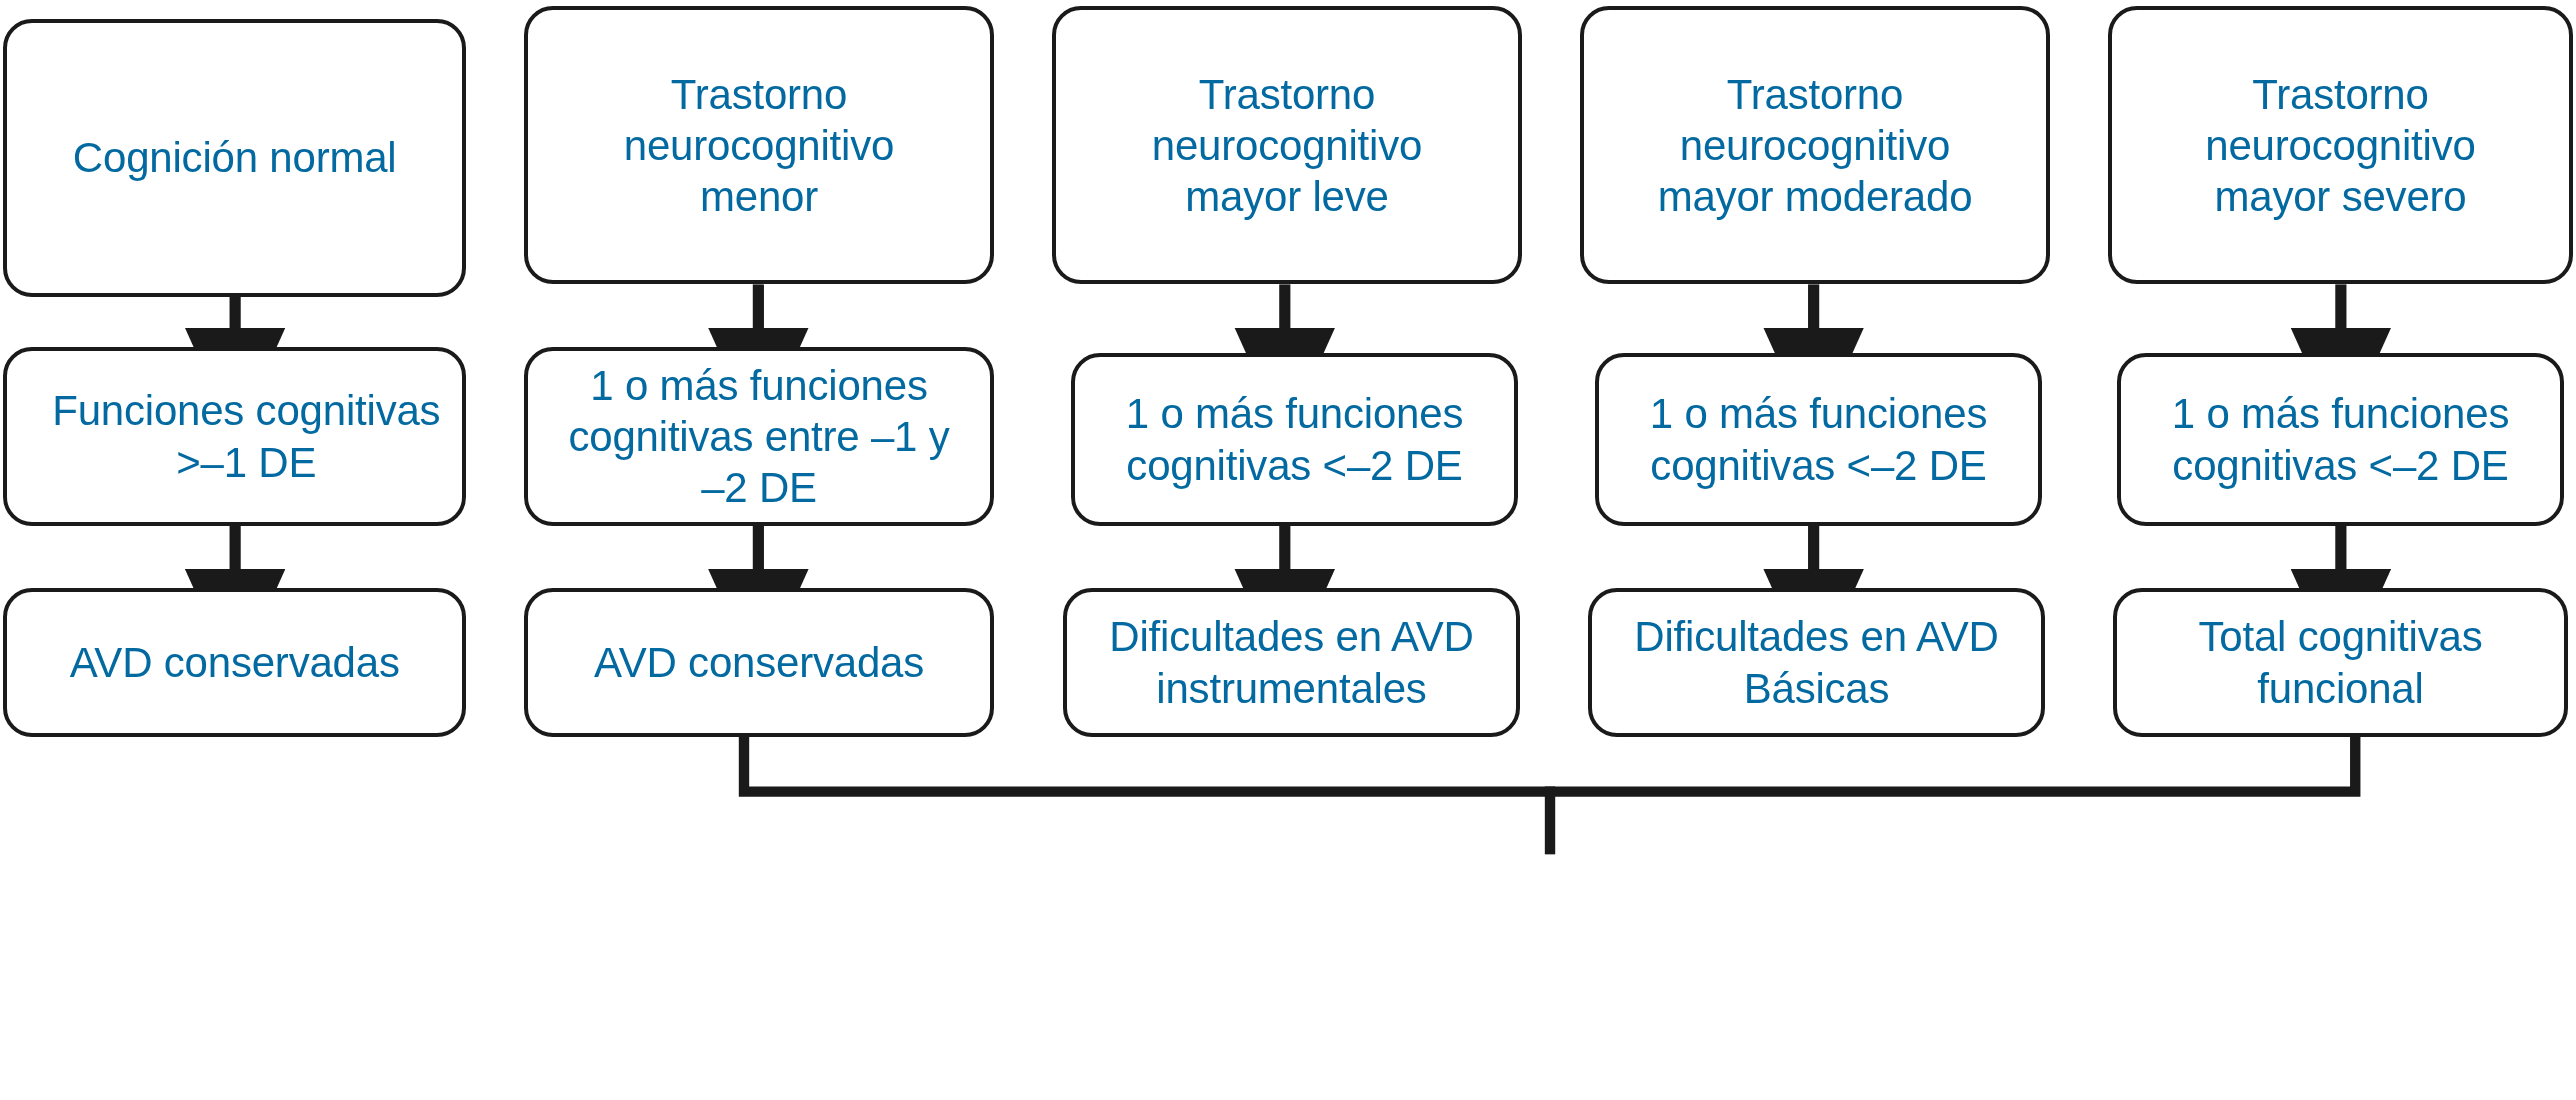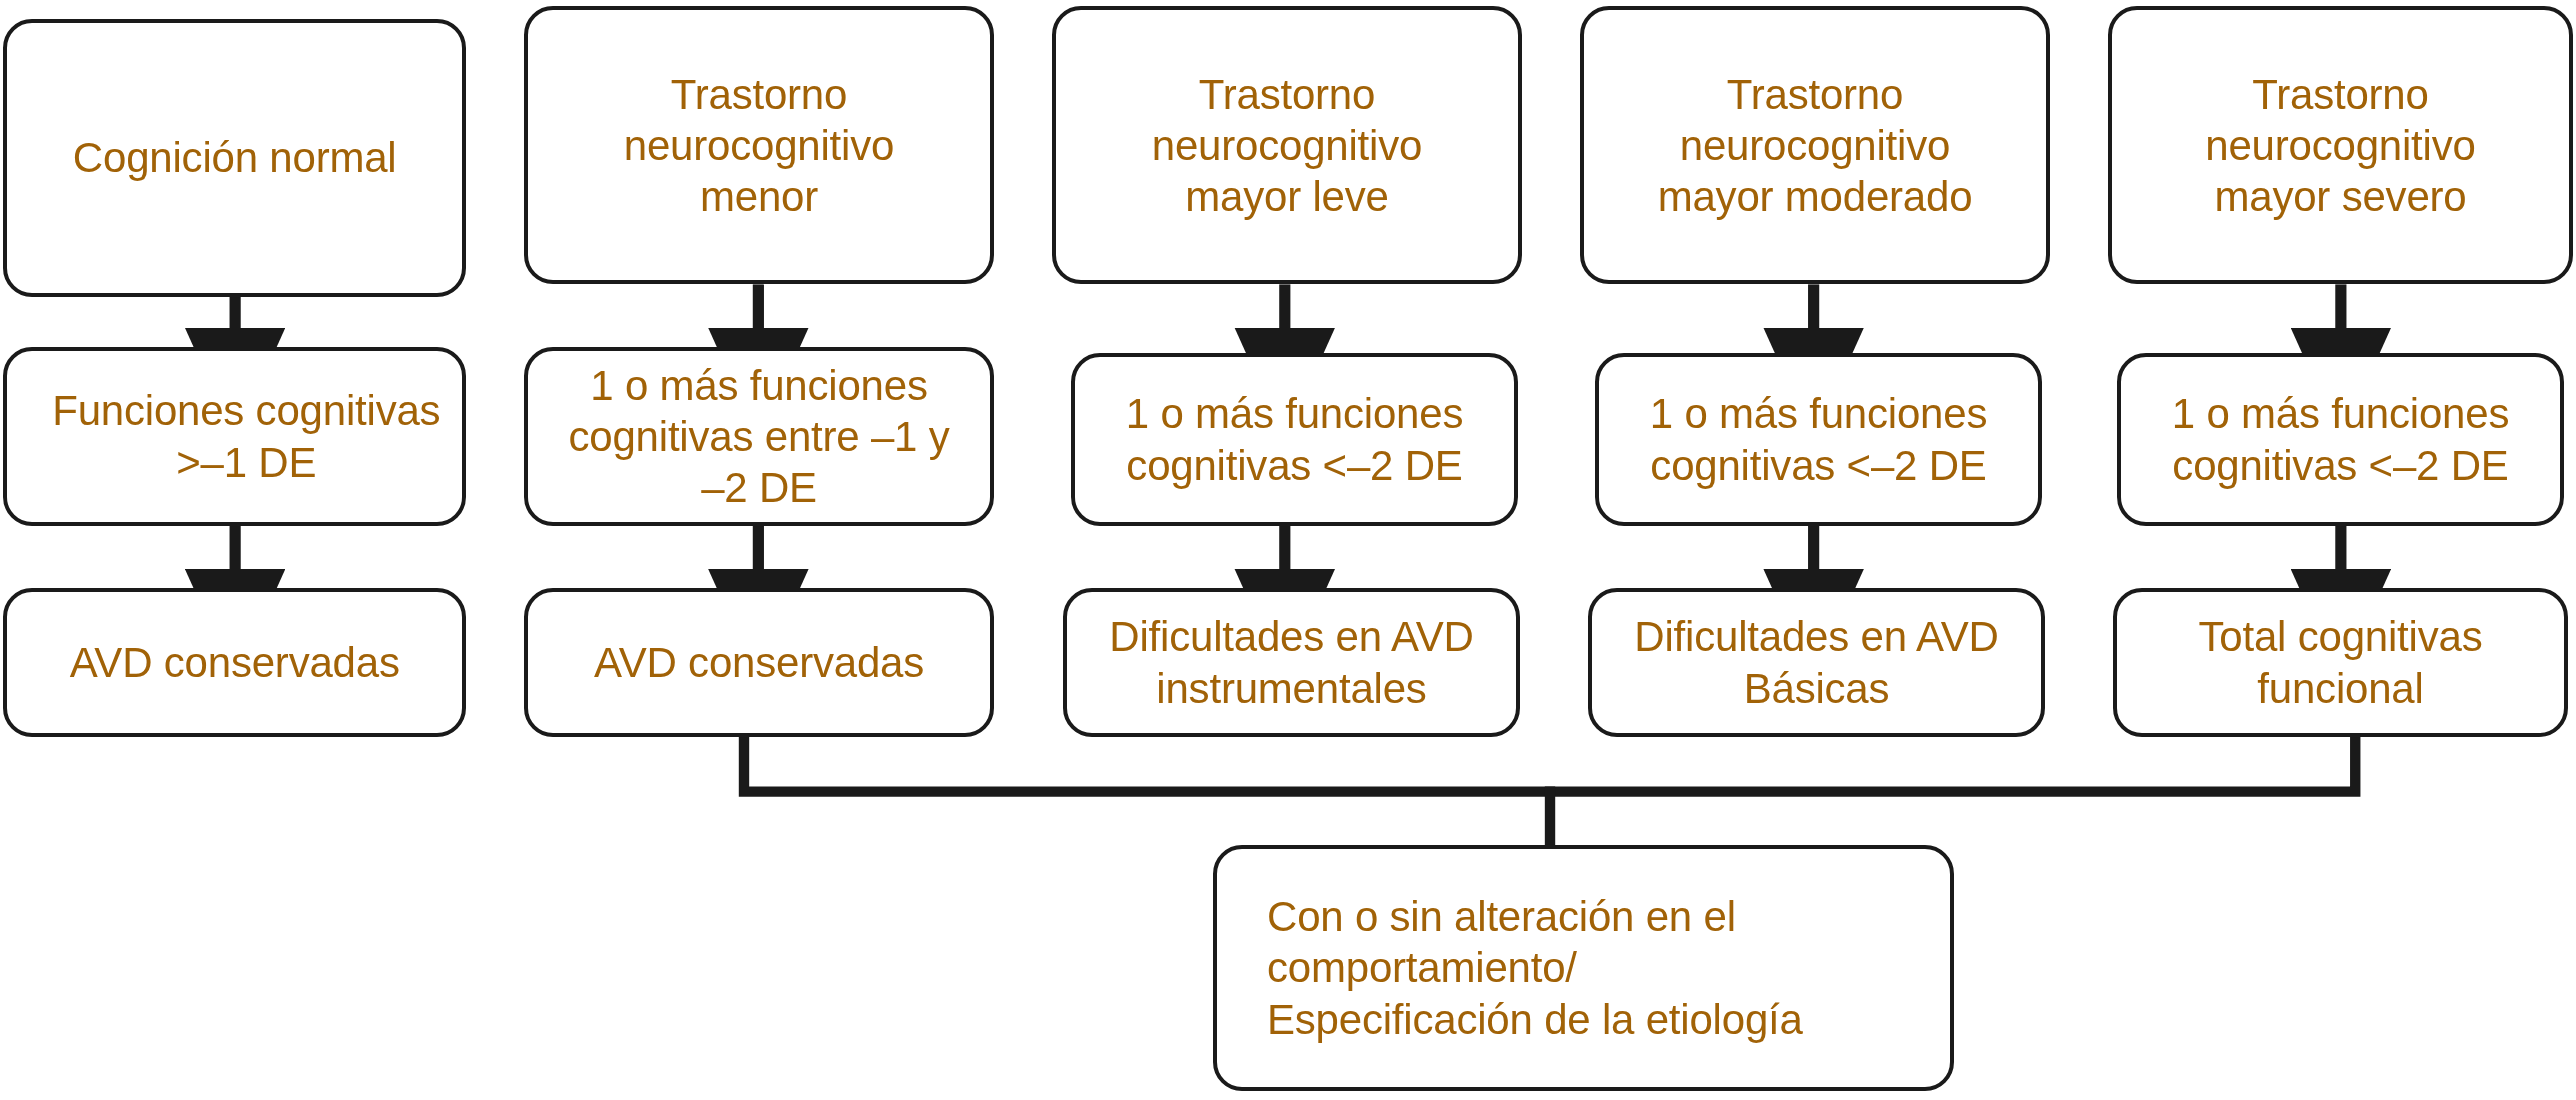--- a/index.html
+++ b/index.html
@@ -27,21 +27,21 @@
   .node-box {
     position: absolute;
     box-sizing: border-box;
     border: 4.8px solid #1a1a1a;
     border-radius: 29px;
     background: #ffffff;
     display: flex;
     align-items: center;
     justify-content: center;
     text-align: center;
-    color: #a16207;
+    color: #0369a1;
     font-size: 42px;
     line-height: 1.22;
     letter-spacing: -0.2px;
     padding: 4.8px 12.8px;
     white-space: pre-line;
   }
   .node-box.left-align {
     text-align: left;
     justify-content: flex-start;
     padding-left: 50px;
@@ -109,18 +109,15 @@
 
   <div class="node-box" style="left:3.2px; top:588px; width:463px; height:149px;">AVD conservadas</div>
   <div class="node-box" style="left:524px; top:588px; width:470px; height:149px;">AVD conservadas</div>
   <div class="node-box" style="left:1063px; top:588px; width:457px; height:149px;">Dificultades en AVD
 instrumentales</div>
   <div class="node-box" style="left:1588px; top:588px; width:457px; height:149px;">Dificultades en AVD
 Básicas</div>
   <div class="node-box" style="left:2113px; top:588px; width:455px; height:149px;">Total cognitivas
 funcional</div>
 
-  <div class="node-box left-align" style="left:1213px; top:845px; width:741px; height:246px;">Con o sin alteración en el
-comportamiento/
-Especificación de la etiología</div>
 
 </div>
 
 
 </body></html>

